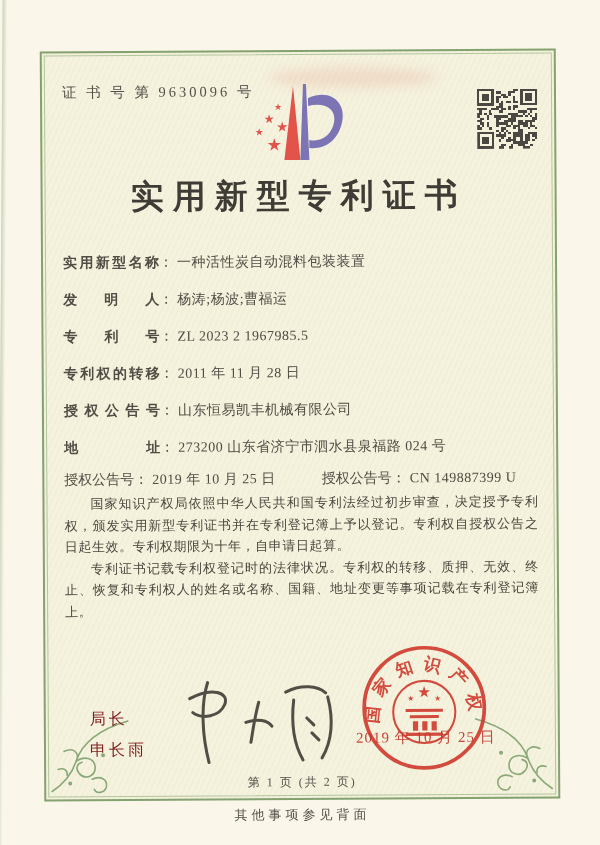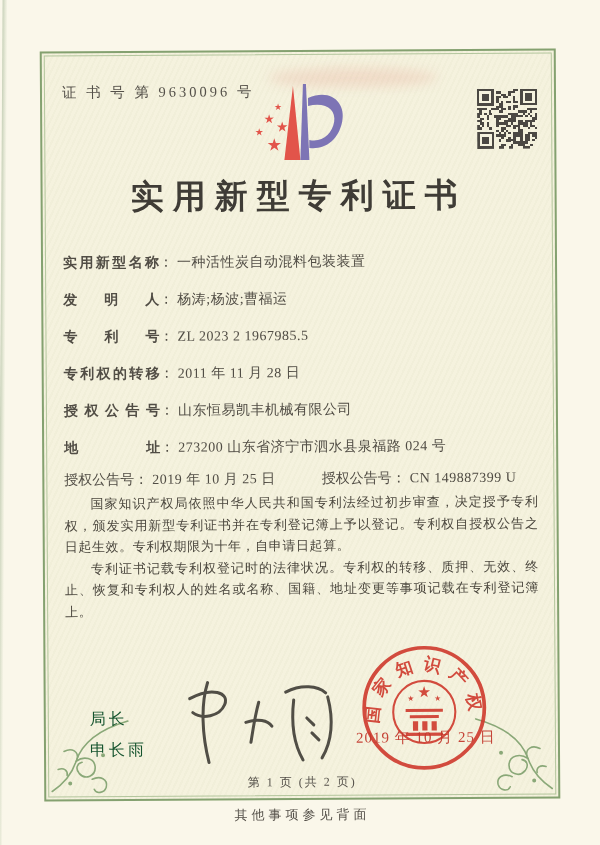--- a/index.html
+++ b/index.html
@@ -29,21 +29,21 @@
   .fields{position:absolute;left:64px;top:253px;width:480px;display:flex;flex-direction:column;gap:20px;}
   .row{font-size:14px;line-height:17px;color:#514d45;white-space:nowrap;}
   .f-label{display:inline-block;width:96px;text-align:justify;text-align-last:justify;vertical-align:top;font-weight:bold;}
   .colon{display:inline-block;margin-right:4px;}
   .f-value{letter-spacing:0.5px;}
   .grant-row{position:absolute;left:64px;top:470px;width:480px;font-size:14px;color:#514d45;white-space:nowrap;}
   .grant-no{margin-left:46px;margin-top:40px;}
   .paras{position:absolute;left:64px;top:492px;width:474px;font-size:13px;line-height:21.5px;
     color:#4c483f;text-align:justify;letter-spacing:0.6px;}
   .paras p{margin:0;text-indent:2em;}
-  .signer{position:absolute;left:88px;top:702px;font-size:16px;letter-spacing:3px;color:#14532d;line-height:31px;}
+  .signer{position:absolute;left:88px;top:702px;font-size:16px;letter-spacing:3px;color:#7f1d1d;line-height:31px;}
   .signature{position:absolute;left:160px;top:670px;}
   .seal{position:absolute;left:350px;top:634px;}
   .seal-date{position:absolute;left:348px;top:729px;width:152px;text-align:center;
     font-size:15px;color:#c2372b;letter-spacing:1px;opacity:0.92;}
   .page-info{position:absolute;left:0;right:0;top:774px;text-align:center;font-size:12px;
     letter-spacing:2px;color:#55514a;}
   .footer-note{position:absolute;left:0;right:0;top:806px;text-align:center;font-size:13px;
     letter-spacing:4px;color:#55514a;}
   .corner{position:absolute;}
   .corner-bl{left:2px;bottom:2px;}

